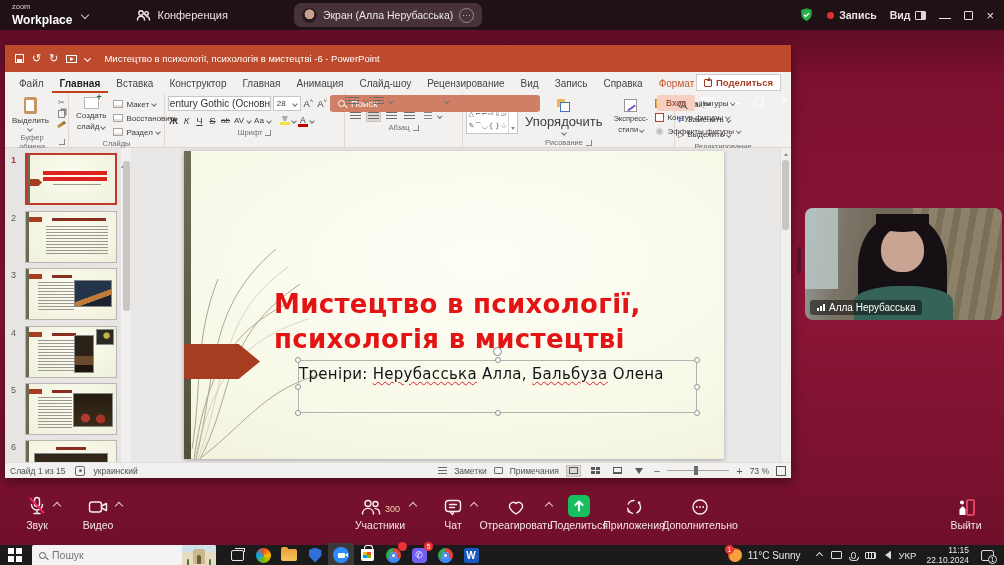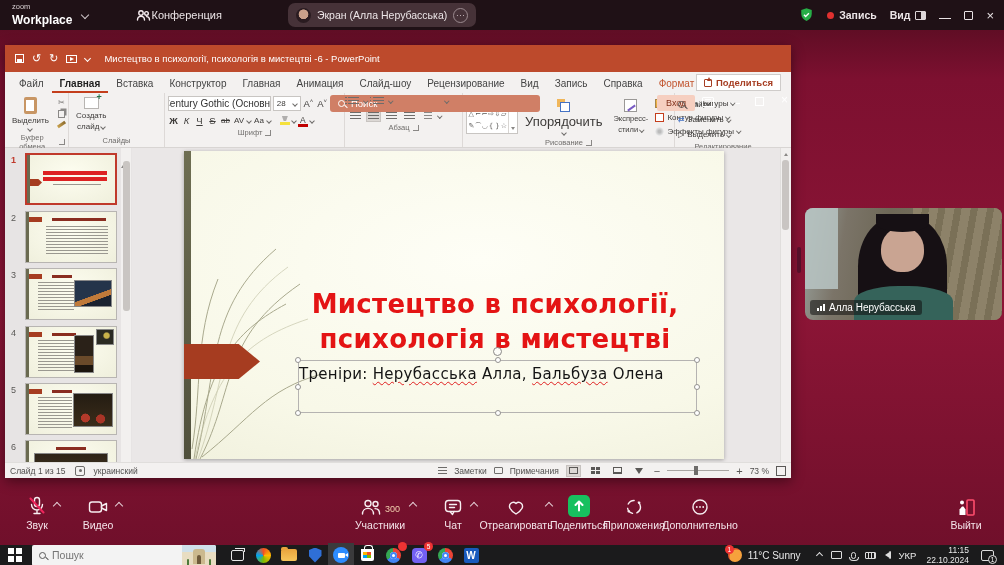--- a/index.html
+++ b/index.html
@@ -6,21 +6,21 @@
   body{font-family:"Liberation Sans",sans-serif}
   .screen{position:relative;width:1004px;height:565px;overflow:hidden;
     background:linear-gradient(180deg,#4e0c1e 0%,#7d1030 14%,#8c1536 55%,#6e0f2a 100%)}
   
   .ztop{position:absolute;left:0;top:0;right:0;height:30px;background:#1f1116;display:flex;align-items:center;color:#ece5e7}
   .zlogo{margin-left:12px;line-height:1}
   .zlogo .l1{font-size:7.5px;color:#d8d0d2;display:block}
   .zlogo .l2{font-size:12px;font-weight:bold;color:#fff}
   .ch{display:inline-block;width:6px;height:6px;border-right:1.4px solid currentColor;border-bottom:1.4px solid currentColor;transform:rotate(45deg)}
   .chu{transform:rotate(225deg)}
-  .zconf{display:flex;align-items:center;margin-left:48px;font-size:11px}
+  .zconf{display:flex;align-items:center;gap:6px;margin-left:48px;font-size:11px}
   .ztab{display:flex;align-items:center;gap:6px;background:#463238;border-radius:7px;height:24px;padding:0 8px;margin-left:66px;font-size:10.5px}
   .avatar{width:15px;height:15px;border-radius:50%;background:radial-gradient(circle at 50% 42%,#caa08a 0 40%,#2a1b20 45%)}
   .morec{width:15px;height:15px;border:1px solid #9b8a8f;border-radius:50%;display:flex;align-items:center;justify-content:center;font-size:8px;color:#d8ccd0;letter-spacing:.5px}
   .zright{margin-left:auto;display:flex;align-items:center;gap:13px;margin-right:10px}
   .rec{display:flex;align-items:center;gap:5px;font-size:10.5px;font-weight:bold}
   .recdot{width:7px;height:7px;border-radius:50%;background:#e0302f}
   .zview{display:flex;align-items:center;gap:5px;font-size:10.5px;font-weight:bold}
   .viewic{width:11px;height:9px;border:1px solid #ded7d9;border-radius:1px;position:relative}
   .viewic::after{content:"";position:absolute;right:0;top:0;width:4px;height:100%;background:#ded7d9}
   .wmin{width:12px;border-top:1.4px solid #e8e2e4;margin-top:6px}
@@ -117,21 +117,21 @@
   .mtext{position:absolute;background:repeating-linear-gradient(#9a9890 0 1px,transparent 1px 3px)}
   .mimg{position:absolute;border:1px solid #888}
   .m1ttl{position:absolute;left:16px;right:8px;height:3.5px;background:#d22}
   .m1arr{position:absolute;left:3px;top:24px;width:12px;height:7px;background:#a63c20;clip-path:polygon(0 0,70% 0,100% 50%,70% 100%,0 100%)}
   .tscroll{position:absolute;right:1px;top:0;width:10px;height:100%;background:#f2f0ef}
   .tthumb{position:absolute;right:1.5px;top:13px;width:7px;height:150px;background:#c9c5c2;border-radius:3px}
   .work{flex:1;background:#eae7e7;position:relative}
   .canvas{position:absolute;left:52px;top:3px;width:540px;height:308px;background:radial-gradient(120% 100% at 55% 35%,#fefef6 0%,#f8f8e8 55%,#ececd6 100%);box-shadow:0 1px 4px rgba(0,0,0,.3)}
   .olive{position:absolute;left:0;top:0;width:7px;height:100%;background:linear-gradient(180deg,#6e6e52,#50503c)}
   .sarrow{position:absolute;left:0;top:193px;width:76px;height:35px;background:#a63c20;clip-path:polygon(0 0,72% 0,100% 50%,72% 100%,0 100%)}
-  .stitle{position:absolute;left:90px;right:8px;top:136px;text-align:center;color:#e41414;font-weight:bold;font-size:26px;line-height:35px;letter-spacing:.3px;font-family:"DejaVu Sans",sans-serif}
+  .stitle{position:absolute;left:90px;right:8px;top:136px;text-align:left;color:#e41414;font-weight:bold;font-size:26px;line-height:35px;letter-spacing:.3px;font-family:"DejaVu Sans",sans-serif}
   .selbox{position:absolute;left:114px;top:209px;width:399px;height:53px;border:1px solid #b5b3b1}
   .ssub{margin-top:4px;text-align:left;font-size:15px;color:#141414;letter-spacing:.3px;font-family:"DejaVu Sans",sans-serif}
   .sq{text-decoration:underline;text-decoration-style:wavy;text-decoration-color:#e02020;text-decoration-thickness:1px;text-underline-offset:2px}
   .hd{position:absolute;width:6px;height:6px;background:#fff;border:1px solid #949290;border-radius:50%}
   .rot{position:absolute;left:50%;top:-14px;margin-left:-5px;width:9px;height:9px;border:1.4px solid #8a8886;border-radius:50%;background:rgba(255,255,255,.6)}
   .vscroll{position:absolute;right:0;top:0;width:11px;height:100%;background:#f1efee;border-left:1px solid #e0dedc}
   .vthumb{position:absolute;right:2px;top:12px;width:7px;height:70px;background:#c9c5c2;border-radius:3px}
   
   .pstatus{position:absolute;left:0;bottom:0;right:0;height:16px;background:#f3f1f0;border-top:1px solid #e0dedc;display:flex;align-items:center;font-size:8.5px;color:#514f4e;padding:0 5px}
   .accic{width:10px;height:10px;border:1px solid #6e6c6a;border-radius:2px;margin:0 8px 0 10px;position:relative}
@@ -327,20 +327,36 @@
       <div class="grp" style="width:96px">
         <div class="gbody">
           <div class="bigbtn">
             <span class="nslide"></span>
             <span>Создать</span>
             <span style="display:flex;align-items:center;gap:2px">
                 <span>слайд</span>
                 <span class="ch" style="width:4px;height:4px;color:#6e6c6a"></span>
               </span>
           </div>
+          <div class="mini-col">
+            <div class="rowbtn">
+                <span class="lic"></span>
+                <span>Макет</span>
+                <span class="ch" style="width:4px;height:4px;color:#6e6c6a"></span>
+              </div>
+            <div class="rowbtn">
+                <span class="lic"></span>
+                <span>Восстановить</span>
+              </div>
+            <div class="rowbtn">
+                <span class="lic"></span>
+                <span>Раздел</span>
+                <span class="ch" style="width:4px;height:4px;color:#6e6c6a"></span>
+              </div>
+          </div>
         </div>
         <div class="glabel">
             <span>Слайды</span>
           </div>
       </div>
 
       <div class="grp" style="width:180px">
         <div style="display:flex;flex-direction:column;gap:3px">
           <div class="fontrow">
             <div class="fsel">

